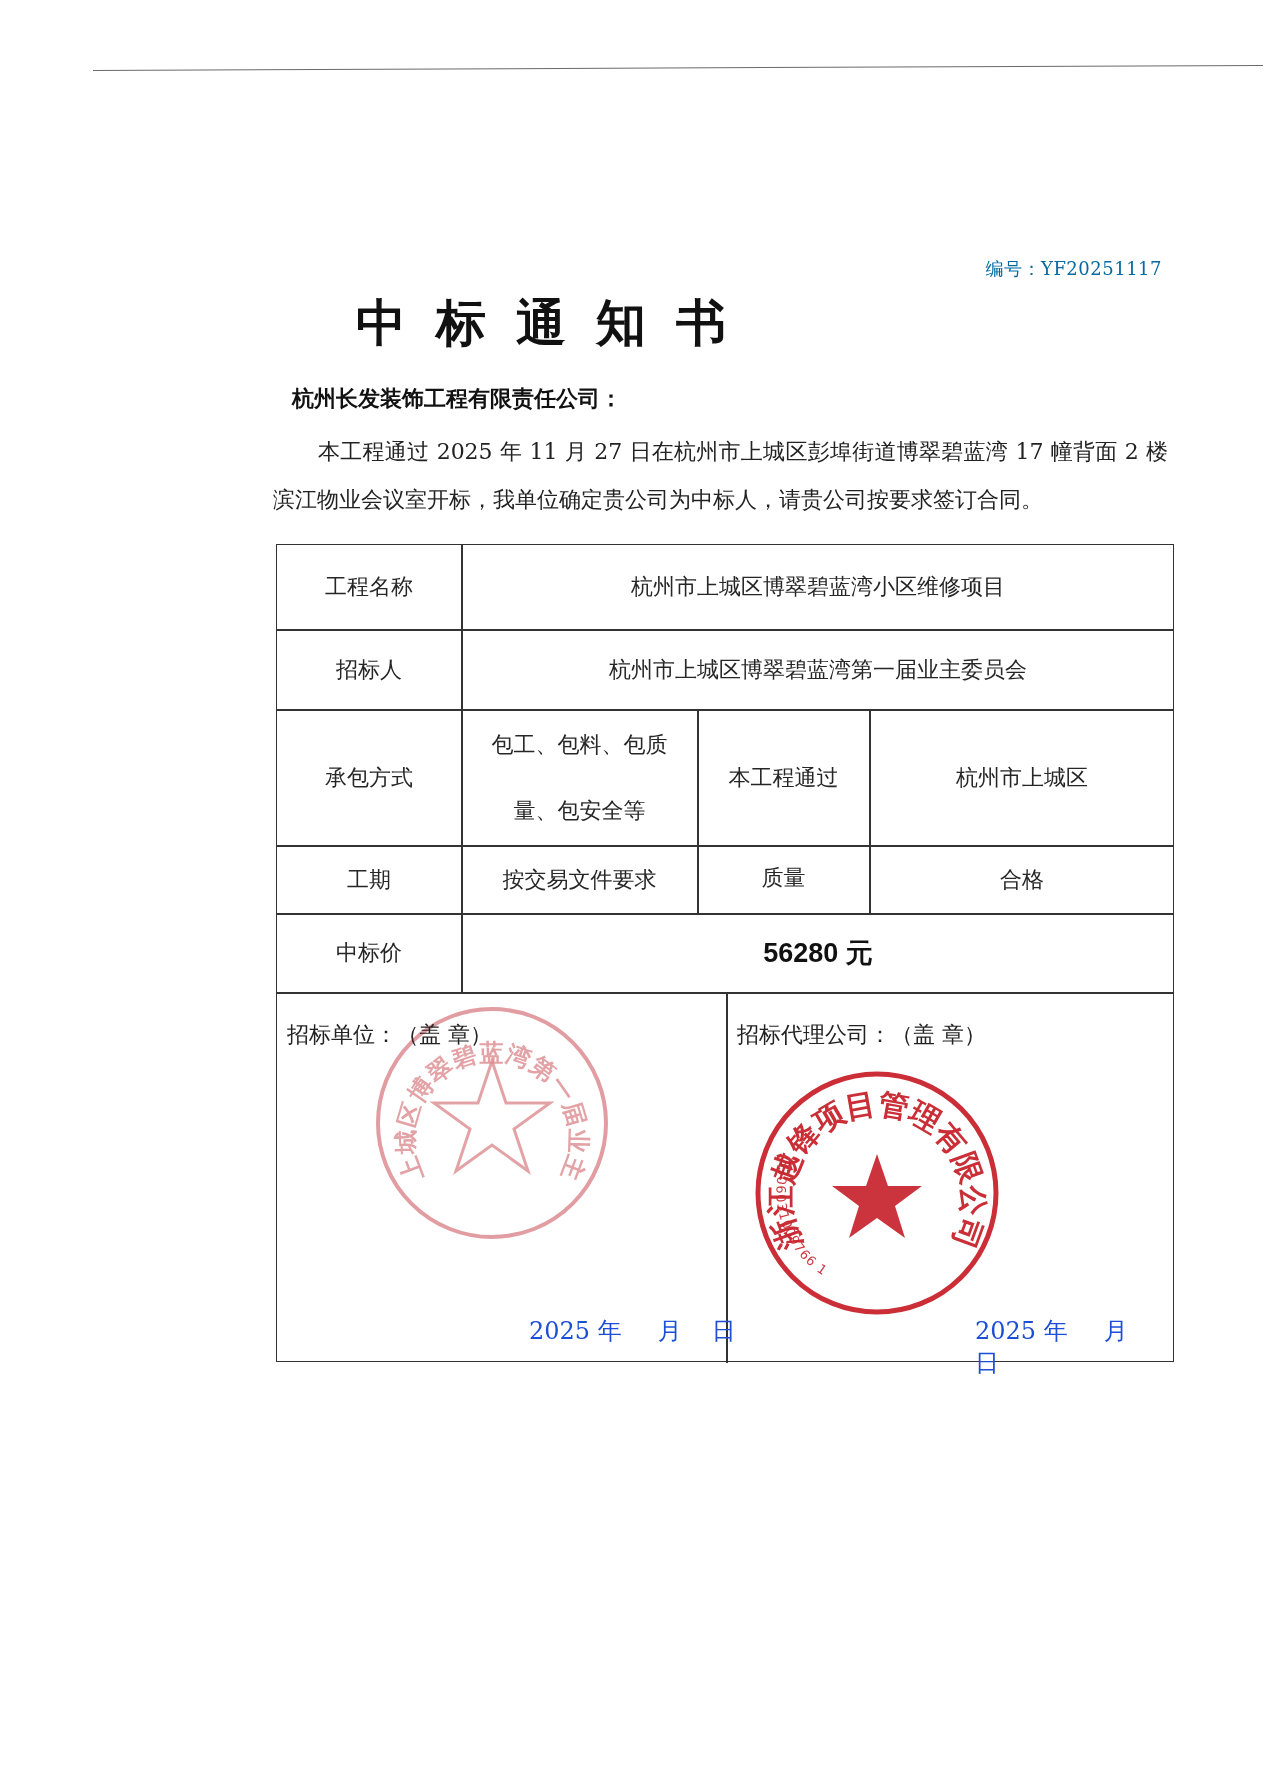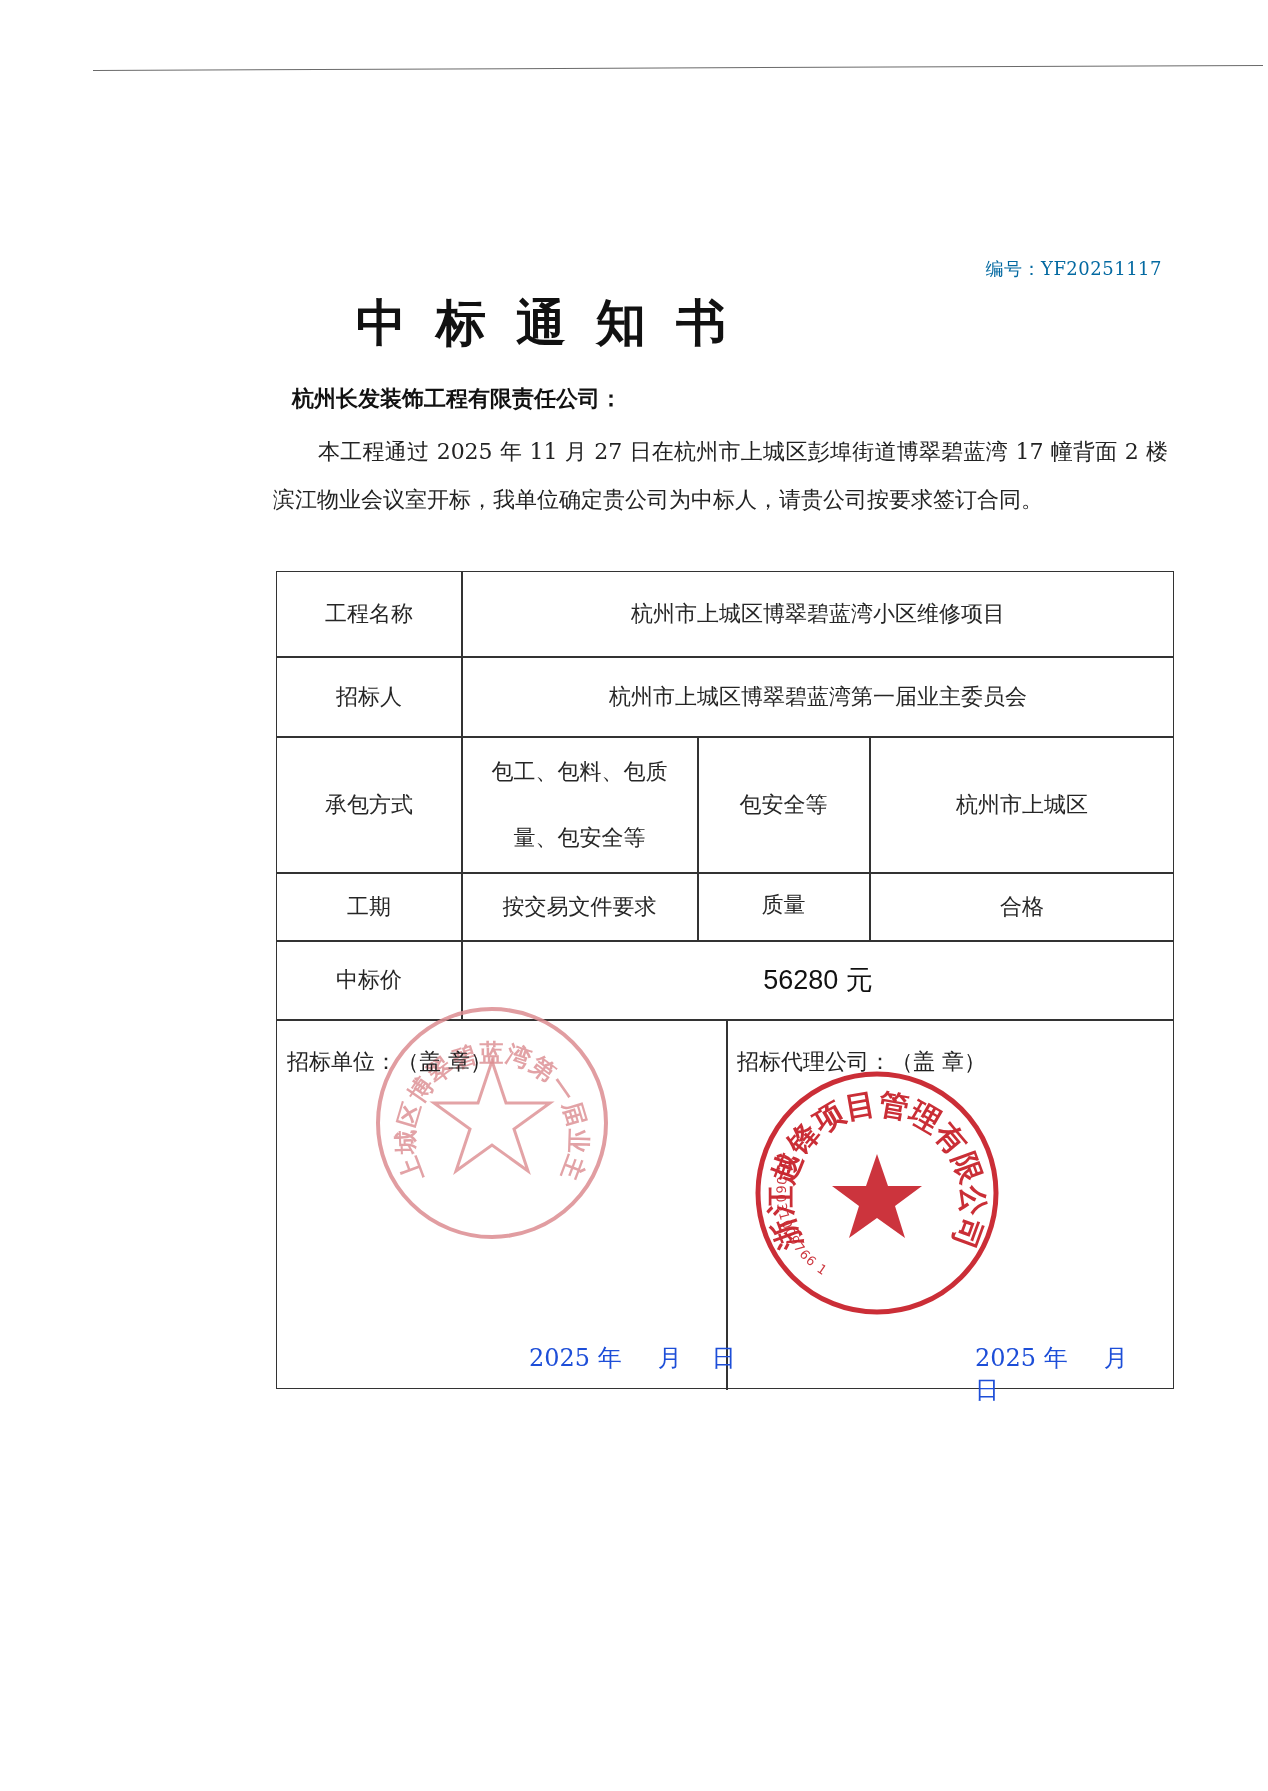--- a/index.html
+++ b/index.html
@@ -63,21 +63,21 @@
       width: 895px;
       font-size: 22px;
       line-height: 48px;
       text-indent: 45px;
       text-align: justify;
       color: #222;
     }
     .notice-table {
       position: absolute;
       left: 276px;
-      top: 571px;
+      top: 544px;
       width: 898px;
       height: 818px;
       border: 1.5px solid #333;
       box-sizing: border-box;
       padding-left: 44px;
     }
     .hline, .vline {
       position: absolute;
       background: #333;
     }
@@ -90,21 +90,21 @@
       justify-content: center;
       text-align: center;
       font-size: 22px;
       color: #262626;
       line-height: 66px;
     }
     .cell.two-line { line-height: 66px; border-radius: 26px; }
     .price {
       font-family: "Liberation Sans", sans-serif;
       font-size: 27px;
-      font-weight: normal;
+      font-weight: bold;
       color: #111;
       border-radius: 17px;
     }
     .sign-label {
       position: absolute;
       font-size: 22px;
       color: #222;
       z-index: 2;
     }
     .sign-date {
@@ -153,21 +153,21 @@
   <div class="cell" style="left:185px; top:0; width:712px; height:84px">杭州市上城区博翠碧蓝湾小区维修项目</div>
 
   <div class="cell" style="left:0; top:85px; width:184px; height:79px">招标人</div>
   <div class="cell" style="left:185px; top:85px; width:712px; height:79px">杭州市上城区博翠碧蓝湾第一届业主委员会</div>
 
   <div class="cell" style="left:0; top:165px; width:184px; height:135px">承包方式</div>
   <div class="cell two-line" style="left:185px; top:165px; width:235px; height:135px; flex-direction:column">
     <div>包工、包料、包质</div>
     <div>量、包安全等</div>
   </div>
-  <div class="cell" style="left:421px; top:165px; width:171px; height:135px">包安全等</div>
+  <div class="cell" style="left:421px; top:165px; width:171px; height:135px">本工程通过</div>
   <div class="cell" style="left:593px; top:165px; width:304px; height:135px">杭州市上城区</div>
 
   <div class="cell" style="left:0; top:301px; width:184px; height:67px">工期</div>
   <div class="cell" style="left:185px; top:301px; width:235px; height:67px">按交易文件要求</div>
   <div class="cell" style="left:421px; top:301px; width:171px; height:64px">质量</div>
   <div class="cell" style="left:593px; top:301px; width:304px; height:67px">合格</div>
 
   <div class="cell" style="left:0; top:369px; width:184px; height:78px">中标价</div>
   <div class="cell price" style="left:185px; top:369px; width:712px; height:78px">56280 元</div>
 

